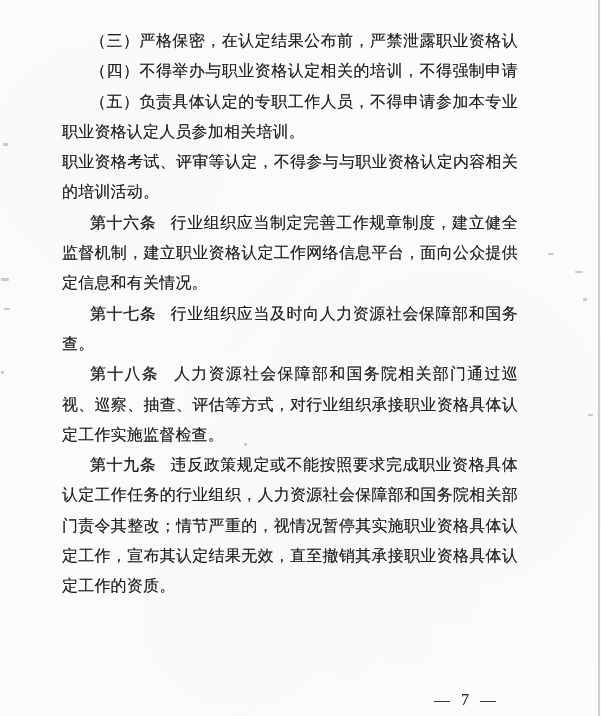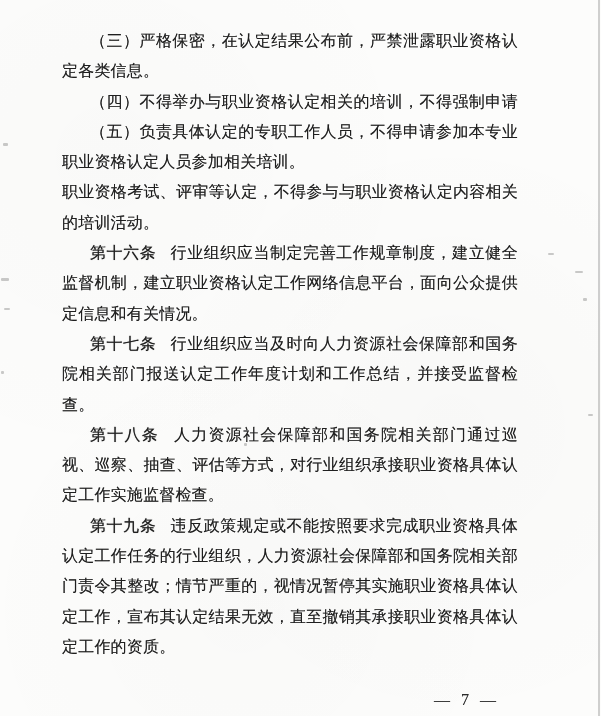--- a/index.html
+++ b/index.html
@@ -69,31 +69,29 @@
   .s7 { left: 1px;   top: 371px; width: 3px; height: 3px; }
   .s8 { left: 588px; top: 414px; width: 5px; height: 2px; }
   .s9 { left: 244px; top: 443px; width: 3px; height: 3px; }
 </style>
 </head>
 <body>
 
 <div class="page">
   <div class="body-text" id="doc-body">
       <div class="line indent">（三）严格保密，在认定结果公布前，严禁泄露职业资格认</div>
-      <div class="line end">定各类信息。</div>
       <div class="line indent">（四）不得举办与职业资格认定相关的培训，不得强制申请</div>
       <div class="line indent">（五）负责具体认定的专职工作人员，不得申请参加本专业</div>
       <div class="line end">职业资格认定人员参加相关培训。</div>
       <div class="line">职业资格考试、评审等认定，不得参与与职业资格认定内容相关</div>
       <div class="line end">的培训活动。</div>
       <div class="line indent"><span class="article-no">第十六条</span><span class="gap"></span>行业组织应当制定完善工作规章制度，建立健全</div>
       <div class="line">监督机制，建立职业资格认定工作网络信息平台，面向公众提供</div>
       <div class="line end">定信息和有关情况。</div>
       <div class="line indent"><span class="article-no">第十七条</span><span class="gap"></span>行业组织应当及时向人力资源社会保障部和国务</div>
-      <div class="line">院相关部门报送认定工作年度计划和工作总结，并接受监督检</div>
       <div class="line end">查。</div>
       <div class="line indent"><span class="article-no">第十八条</span><span class="gap"></span>人力资源社会保障部和国务院相关部门通过巡</div>
       <div class="line">视、巡察、抽查、评估等方式，对行业组织承接职业资格具体认</div>
       <div class="line end">定工作实施监督检查。</div>
       <div class="line indent"><span class="article-no">第十九条</span><span class="gap"></span>违反政策规定或不能按照要求完成职业资格具体</div>
       <div class="line">认定工作任务的行业组织，人力资源社会保障部和国务院相关部</div>
       <div class="line">门责令其整改；情节严重的，视情况暂停其实施职业资格具体认</div>
       <div class="line">定工作，宣布其认定结果无效，直至撤销其承接职业资格具体认</div>
       <div class="line end">定工作的资质。</div>
     </div>

